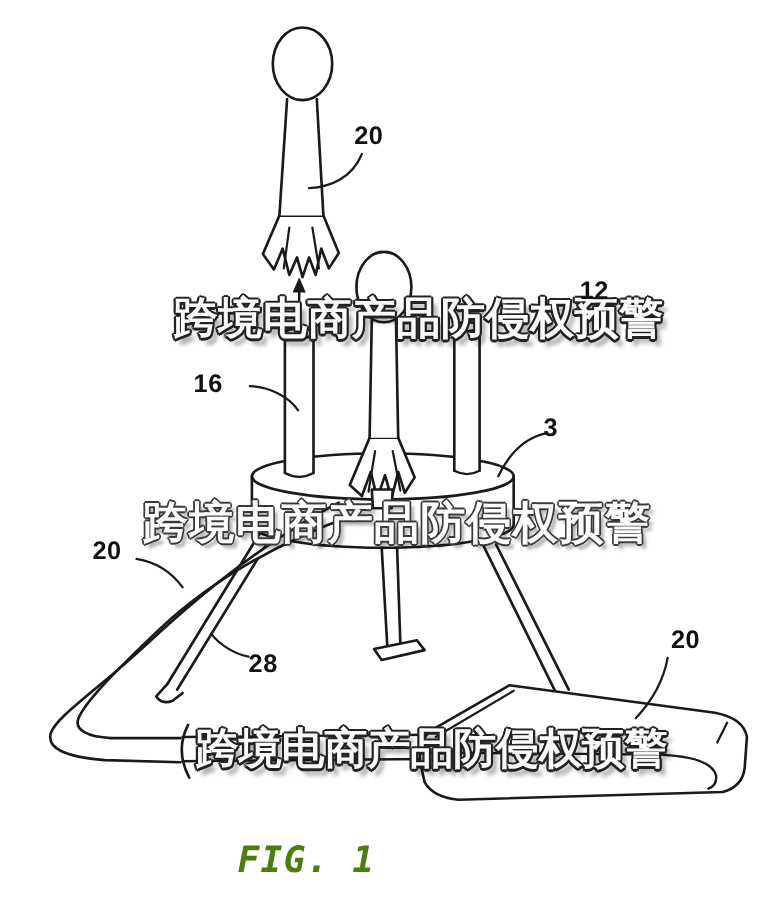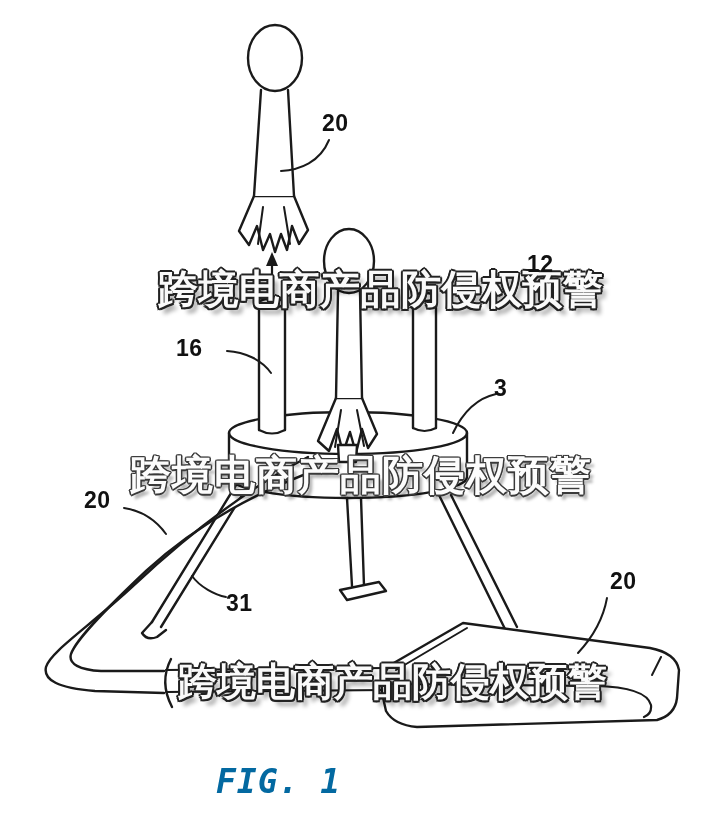--- a/index.html
+++ b/index.html
@@ -14,21 +14,21 @@
                          1.5px 1.5px 0 #222,-1.5px -1.5px 0 #222,1.5px -1.5px 0 #222,-1.5px 1.5px 0 #222,
                          5px 6px 4px rgba(0,0,0,0.35);}
   .watermark.light{color:#fcfcfc;
              text-shadow:1.5px 0 0 #3a3a3a,-1.5px 0 0 #3a3a3a,0 1.5px 0 #3a3a3a,0 -1.5px 0 #3a3a3a,
                          1px 1px 0 #3a3a3a,-1px -1px 0 #3a3a3a,1px -1px 0 #3a3a3a,-1px 1px 0 #3a3a3a,
                          4px 5px 3px rgba(0,0,0,0.3);}
   #wm1{left:158px;top:270px;font-size:40px;letter-spacing:0.5px;}
   #wm2{left:130px;top:455px;font-size:41px;letter-spacing:1px;}
   #wm3{left:178px;top:662px;font-size:39px;letter-spacing:0px;}
   #caption{position:absolute;left:216px;top:765px;font-family:"DejaVu Sans Mono",monospace;
-           font-style:italic;font-weight:700;font-size:33px;line-height:1;color:#0369a1;
+           font-style:italic;font-weight:700;font-size:33px;line-height:1;color:#4d7c0f;
            letter-spacing:1px;}
   #lbl20{left:322px;top:112px;}
   #lbl10{left:527px;top:253px;}
   #lbl16{left:176px;top:337px;}
   #lbl14{left:494px;top:377px;}
   #lbl19{left:84px;top:489px;}
   #lbl36{left:226px;top:592px;}
   #lbl18{left:610px;top:570px;}
 </style>
 </head>
@@ -117,17 +117,17 @@
 
   <div id="wm1" class="watermark">跨境电商产品防侵权预警</div>
   <div id="wm2" class="watermark light">跨境电商产品防侵权预警</div>
   <div id="wm3" class="watermark">跨境电商产品防侵权预警</div>
 
   <div id="lbl20" class="ref-label">20</div>
   <div id="lbl10" class="ref-label">12</div>
   <div id="lbl16" class="ref-label">16</div>
   <div id="lbl14" class="ref-label">3</div>
   <div id="lbl19" class="ref-label">20</div>
-  <div id="lbl36" class="ref-label">31</div>
+  <div id="lbl36" class="ref-label">28</div>
   <div id="lbl18" class="ref-label">20</div>
 
   <div id="caption">FIG. 1</div>
 </div>
 
 </body></html>

